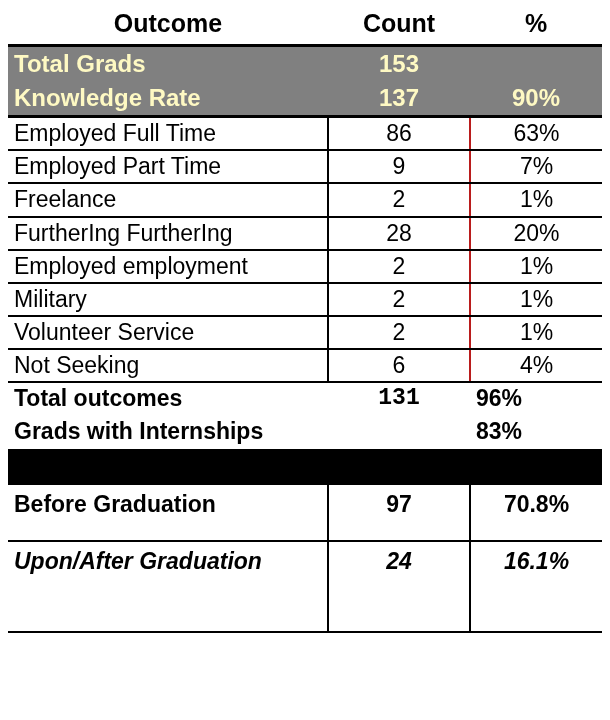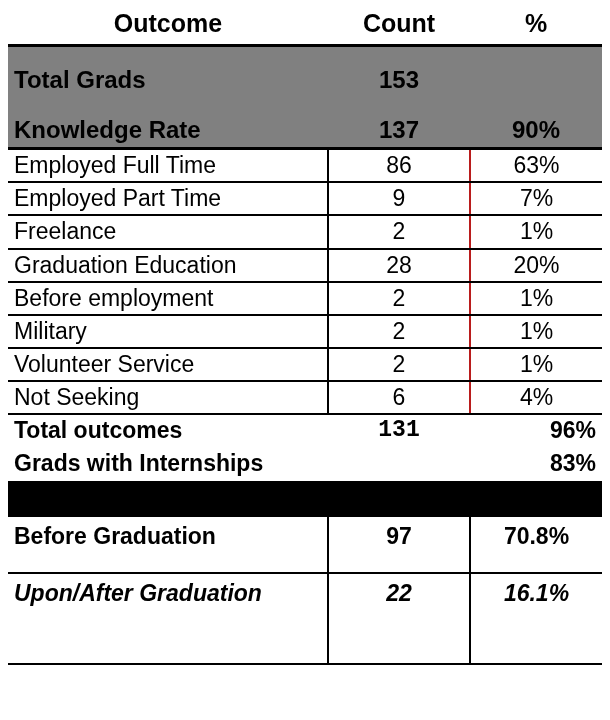--- a/index.html
+++ b/index.html
@@ -44,28 +44,28 @@
     font-weight: bold;
     text-align: center;
     font-size: 25px;
     padding: 3px 6px 5px 6px;
   }
   tr.header-row th.outcome-h { text-align: center; }
 
   
   tr.gray-row td {
     background: #808080;
-    color: #000000;
+    color: #fef9c3;
     font-weight: bold;
     border-left: none;
     border-right: none;
     border-top: none;
     border-bottom: none;
     font-size: 24px;
-    padding-top: 19px;
+    padding-top: 3px;
     padding-bottom: 3px;
   }
   tr.gray-row td.cell-outcome { text-align: left; padding-left: 6px; }
   tr.gray-row td.cell-count   { text-align: center; }
   tr.gray-row td.cell-pct     { text-align: center; }
   tr.gray-row.last-gray td { border-bottom: 3px solid #000000; }
   td.gray-empty { background: #808080; }
 
   
   tr.data-row td {
@@ -85,21 +85,21 @@
   tr.data-row td.cell-pct { text-align: center; }
 
   
   tr.total-row td {
     font-weight: bold;
     border: none;
     padding-bottom: 4px;
   }
   tr.total-row td.cell-outcome { text-align: left; }
   tr.total-row td.cell-count   { text-align: center; font-family: Liberation Mono, monospace; }
-  tr.total-row td.cell-pct     { text-align: right; }
+  tr.total-row td.cell-pct     { text-align: left; }
 
   
   tr.black-row td {
     background: #000000;
     border: none;
     height: 34px;
     padding: 0;
   }
 
   
@@ -161,26 +161,26 @@
         <td class="cell-outcome">Employed Part Time</td>
         <td class="cell-count">9</td>
         <td class="cell-pct">7%</td>
       </tr>
       <tr class="data-row">
         <td class="cell-outcome">Freelance</td>
         <td class="cell-count">2</td>
         <td class="cell-pct">1%</td>
       </tr>
       <tr class="data-row">
-        <td class="cell-outcome">Graduation Education</td>
+        <td class="cell-outcome">FurtherIng FurtherIng</td>
         <td class="cell-count">28</td>
         <td class="cell-pct">20%</td>
       </tr>
       <tr class="data-row">
-        <td class="cell-outcome">Before employment</td>
+        <td class="cell-outcome">Employed employment</td>
         <td class="cell-count">2</td>
         <td class="cell-pct">1%</td>
       </tr>
       <tr class="data-row">
         <td class="cell-outcome">Military</td>
         <td class="cell-count">2</td>
         <td class="cell-pct">1%</td>
       </tr>
       <tr class="data-row">
         <td class="cell-outcome">Volunteer Service</td>
@@ -208,18 +208,18 @@
         <td colspan="3"></td>
       </tr>
 
       <tr class="bottom-row">
         <td class="cell-outcome">Before Graduation</td>
         <td class="cell-count">97</td>
         <td class="cell-pct">70.8%</td>
       </tr>
       <tr class="bottom-row tall">
         <td class="cell-outcome">Upon/After Graduation</td>
-        <td class="cell-count">22</td>
+        <td class="cell-count">24</td>
         <td class="cell-pct">16.1%</td>
       </tr>
     </tbody>
   </table>
 </div>
 
 </body></html>

